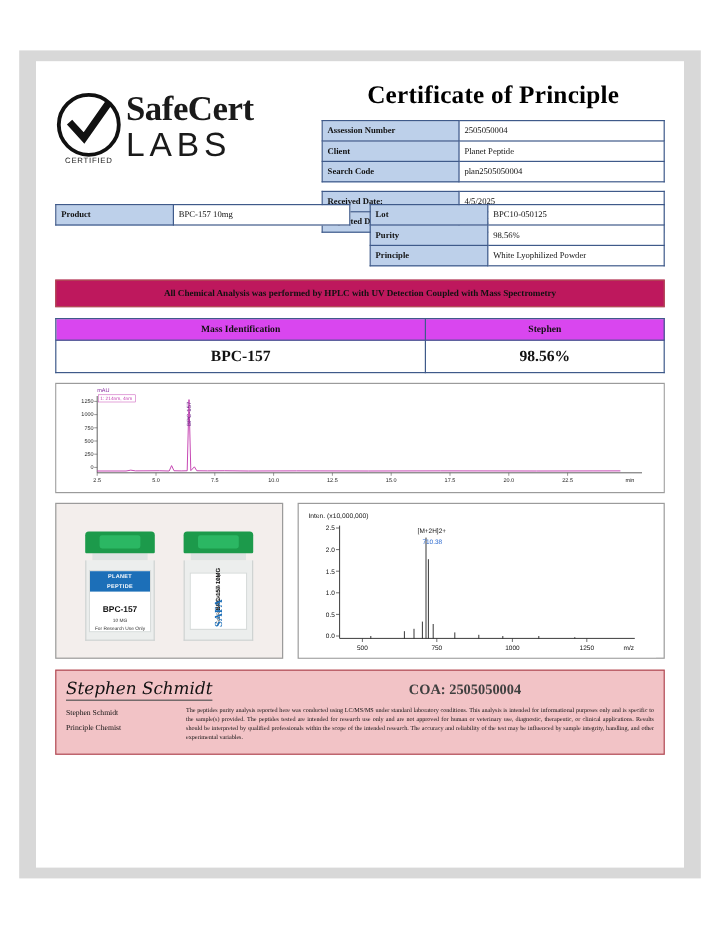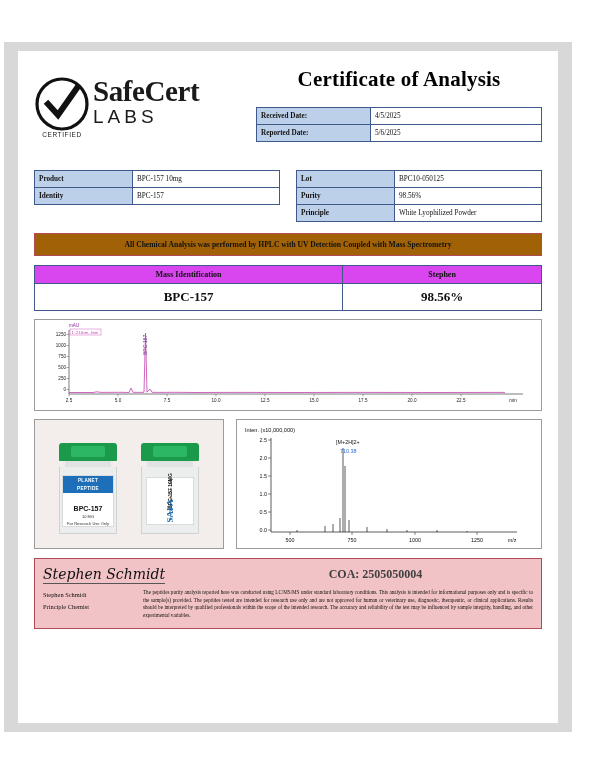--- a/index.html
+++ b/index.html
@@ -8,21 +8,21 @@
   }
   body {
     width: 600px;
     height: 774px;
     background: #ffffff;
     font-family: "Liberation Serif", serif;
     overflow: hidden;
   }
   .page-frame {
     position: absolute;
-    left: 4px;
+    left: 16px;
     top: 42px;
     width: 568px;
     height: 690px;
     background: #d8d8d8;
     box-sizing: border-box;
     padding: 9px 14px;
   }
   .doc {
     position: relative;
     width: 540px;
@@ -55,21 +55,21 @@
   }
   .logo-safecert {
     font-family: "Liberation Serif", serif;
     font-size: 29px;
     font-weight: bold;
     color: #1a1a1a;
     letter-spacing: -0.4px;
   }
   .logo-labs {
     font-family: "Liberation Sans", sans-serif;
-    font-size: 19px;
+    font-size: 28px;
     letter-spacing: 4px;
     color: #1a1a1a;
     margin-top: 1px;
   }
   .logo-certified {
     position: absolute;
     bottom: 1px;
     left: 0;
     width: 56px;
     text-align: center;
@@ -123,21 +123,21 @@
     margin-top: 9px;
   }
   .mid-col {
     flex: 1;
   }
 
   
   .banner {
     margin-top: 11px;
     border: 1px solid #b14b55;
-    background: #a16207;
+    background: #be185d;
     text-align: center;
     font-size: 7.6px;
     font-weight: bold;
     color: #111;
     padding: 6px 18px;
   }
 
   
   table.mass {
     margin-top: 9px;
@@ -370,22 +370,38 @@
           </svg>
           <div class="logo-certified">CERTIFIED</div>
         </div>
         <div class="logo-text">
           <div class="logo-safecert">SafeCert</div>
           <div class="logo-labs">LABS</div>
         </div>
       </div>
 
       <div class="header-right">
-        <div class="coa-title">Certificate of Analysis</div>
-
+        <div class="coa-title">Certificate of Principle</div>
+
+        <table class="kv">
+          <tbody>
+              <tr>
+            <td class="k">Assession Number</td>
+            <td class="v">2505050004</td>
+          </tr>
+          <tr>
+            <td class="k">Client</td>
+            <td class="v">Planet Peptide</td>
+          </tr>
+          <tr>
+            <td class="k">Search Code</td>
+            <td class="v">plan2505050004</td>
+          </tr>
+        </tbody>
+          </table>
 
         <div class="gap"></div>
 
         <table class="kv">
           <tbody>
               <tr>
             <td class="k">Received Date:</td>
             <td class="v">4/5/2025</td>
           </tr>
           <tr>
@@ -397,24 +413,20 @@
       </div>
     </div>
 
     <div class="mid-row">
       <div class="mid-col">
         <table class="kv">
           <tbody>
               <tr>
             <td class="k">Product</td>
             <td class="v">BPC-157 10mg</td>
-          </tr>
-          <tr>
-            <td class="k">Identity</td>
-            <td class="v">BPC-157</td>
           </tr>
         </tbody>
           </table>
       </div>
       <div class="mid-col">
         <table class="kv">
           <tbody>
               <tr>
             <td class="k">Lot</td>
             <td class="v">BPC10-050125</td>

